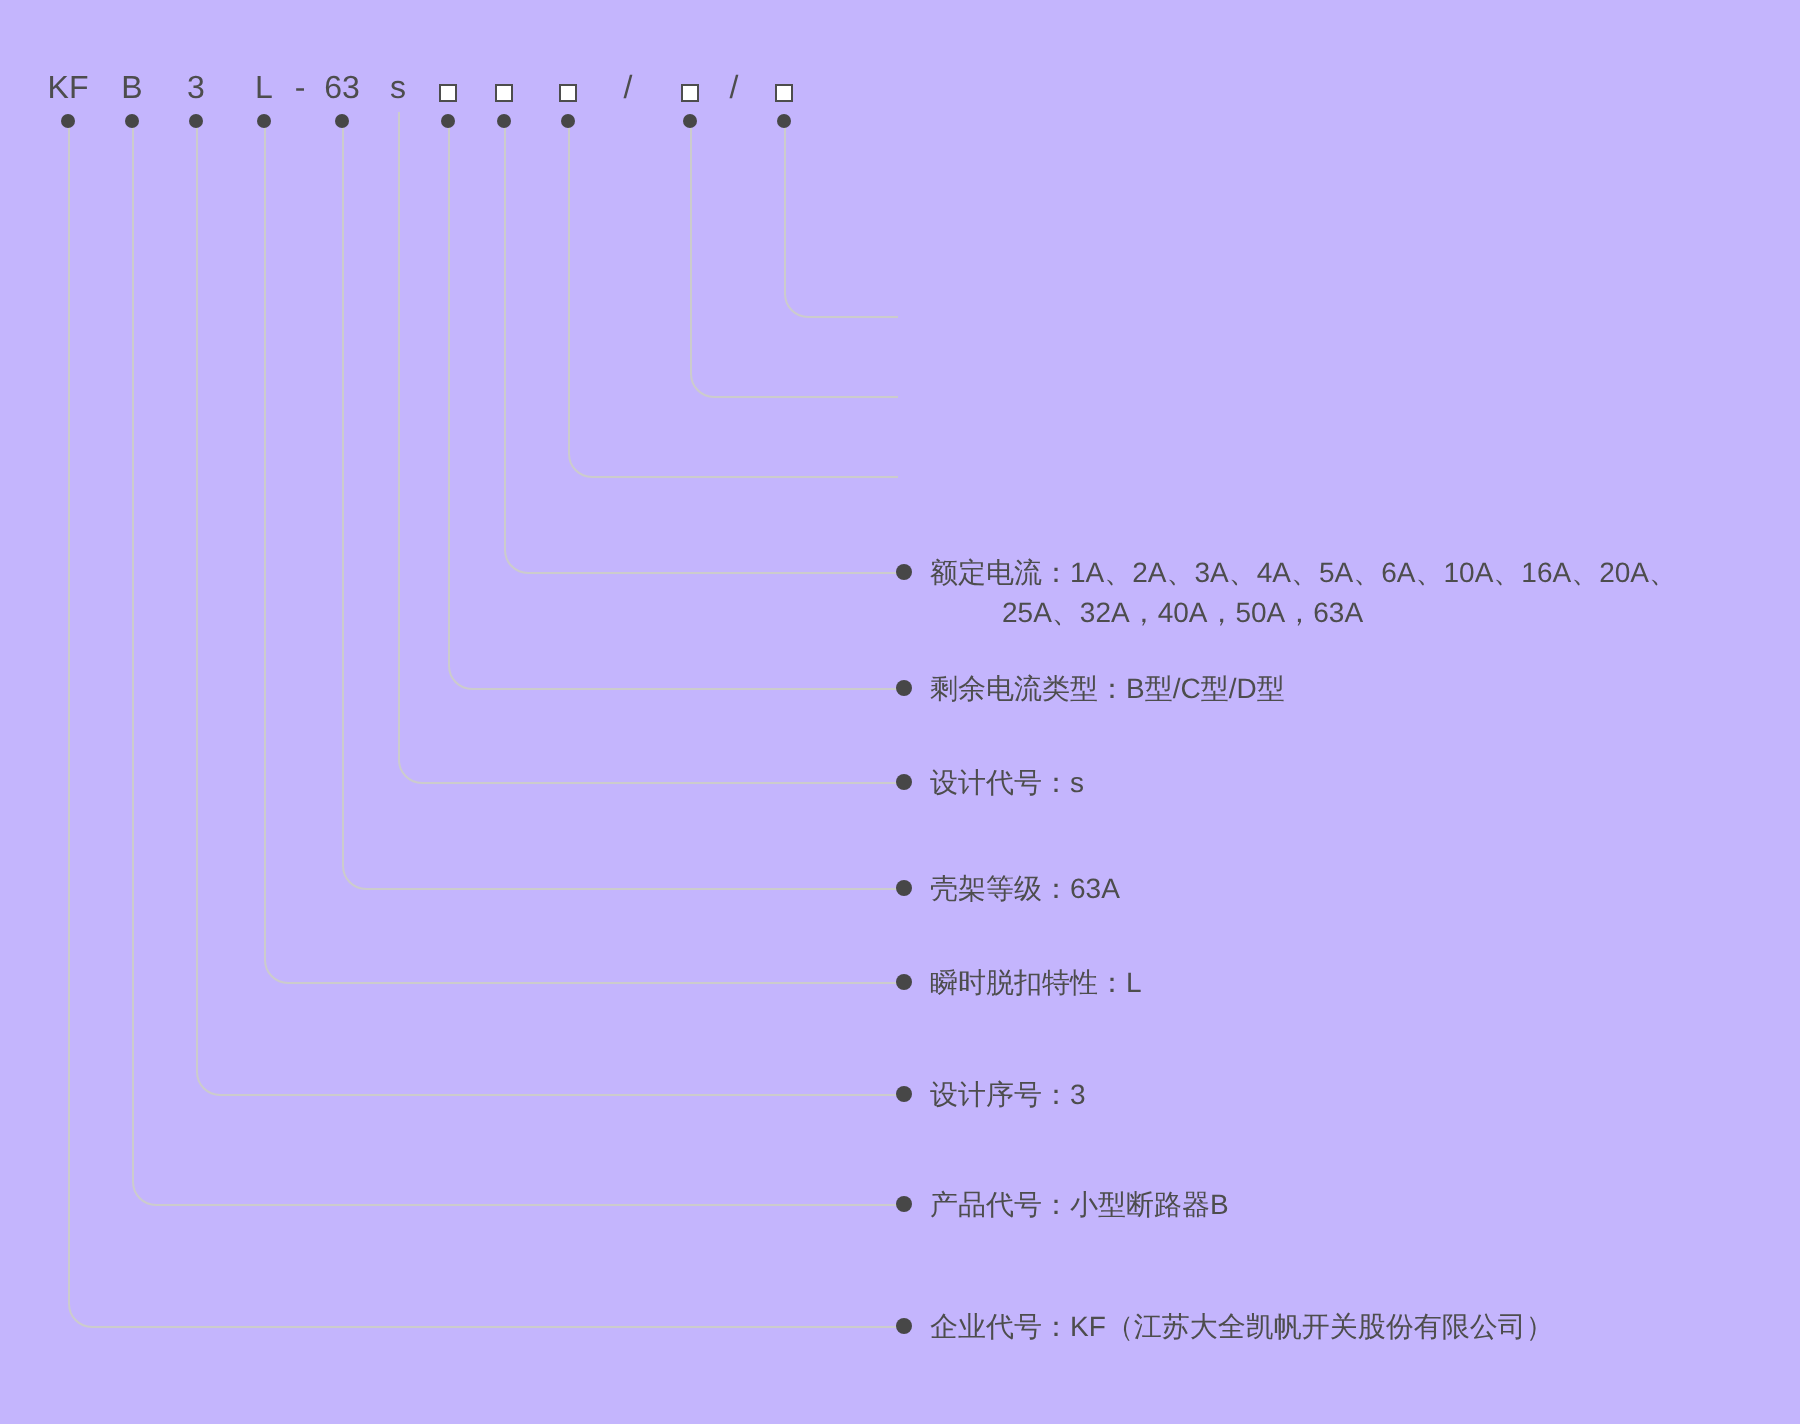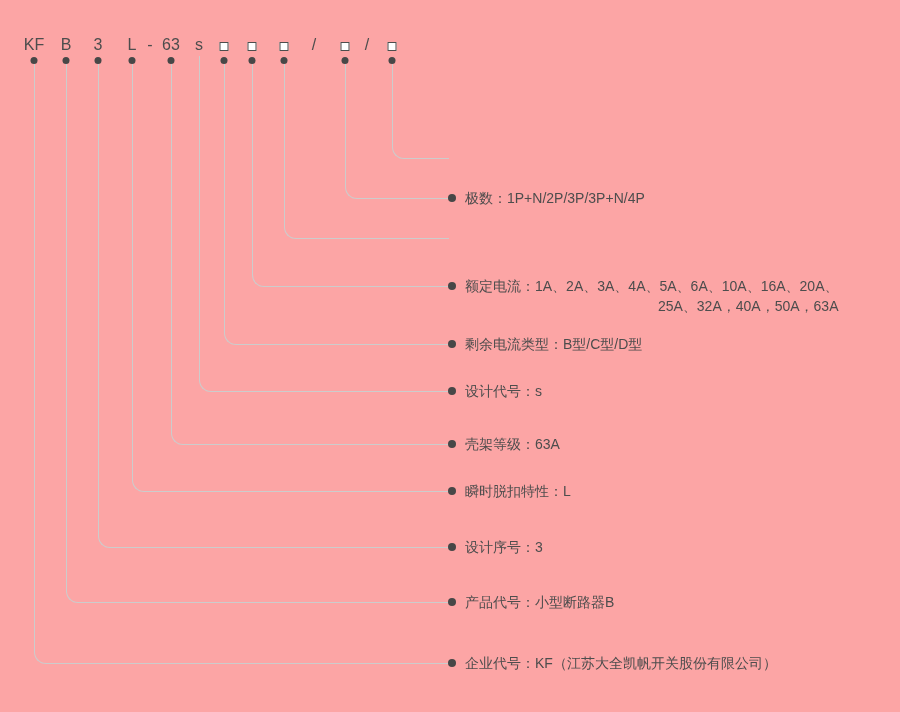--- a/index.html
+++ b/index.html
@@ -1,17 +1,17 @@
 <!DOCTYPE html>
 <html><head>
 <meta charset="utf-8">
 <style>
   html, body { margin:0; padding:0; background:#ffffff; }
   .canvas {
-    position:relative; width:900px; height:712px; background:#fca5a5;
+    position:relative; width:900px; height:712px; background:#c4b5fd;
     font-family:"Liberation Sans","DejaVu Sans",sans-serif; color:#4d4d4d;
     overflow:hidden;
   }
   .tok {
     position:absolute; top:36px; transform:translateX(-50%);
     font-size:16px; line-height:18px; color:#4d4d4d; white-space:nowrap;
   }
   .pbox {
     position:absolute; top:42px; width:7px; height:7px;
     border:1px solid #4d4d4d; transform:translateX(-50%);
@@ -29,21 +29,21 @@
   }
   .lrow {
     position:absolute; left:448px;
     font-size:14px; line-height:20px; white-space:nowrap; color:#4d4d4d;
   }
   .bullet {
     display:inline-block; width:8px; height:8px; border-radius:50%;
     background:#474747; margin-right:9px; vertical-align:middle;
     position:relative; top:-1px;
   }
-  .line2 { margin-left:53px;text-align:right; }
+  .line2 { margin-left:53px; }
 </style>
 </head>
 <body>
 
 <div class="canvas">
 
   <div>
     <span class="tok" style="left:34px">KF</span>
     <span class="tok" style="left:66px">B</span>
     <span class="tok" style="left:98px">3</span>
@@ -76,23 +76,20 @@
   <div class="conn" style="left:284px;top:64px;width:164px;height:174px"></div>
   <div class="conn" style="left:252px;top:64px;width:196px;height:222px"></div>
   <div class="conn" style="left:224px;top:64px;width:224px;height:280px"></div>
   <div class="conn" style="left:199px;top:56px;width:249px;height:335px"></div>
   <div class="conn" style="left:171px;top:64px;width:277px;height:380px"></div>
   <div class="conn" style="left:132px;top:64px;width:316px;height:427px"></div>
   <div class="conn" style="left:98px;top:64px;width:350px;height:483px"></div>
   <div class="conn" style="left:66px;top:64px;width:382px;height:538px"></div>
   <div class="conn" style="left:34px;top:64px;width:414px;height:599px"></div>
 
-  <div class="lrow" style="top:188px">
-    <span class="bullet"></span><span>极数：1P+N/2P/3P/3P+N/4P</span>
-  </div>
   <div class="lrow" style="top:276px">
     <div><span class="bullet"></span><span>额定电流：1A、2A、3A、4A、5A、6A、10A、16A、20A、</span></div>
     <div class="line2">25A、32A，40A，50A，63A</div>
   </div>
   <div class="lrow" style="top:334px">
     <span class="bullet"></span><span>剩余电流类型：B型/C型/D型</span>
   </div>
   <div class="lrow" style="top:381px">
     <span class="bullet"></span><span>设计代号：s</span>
   </div>

